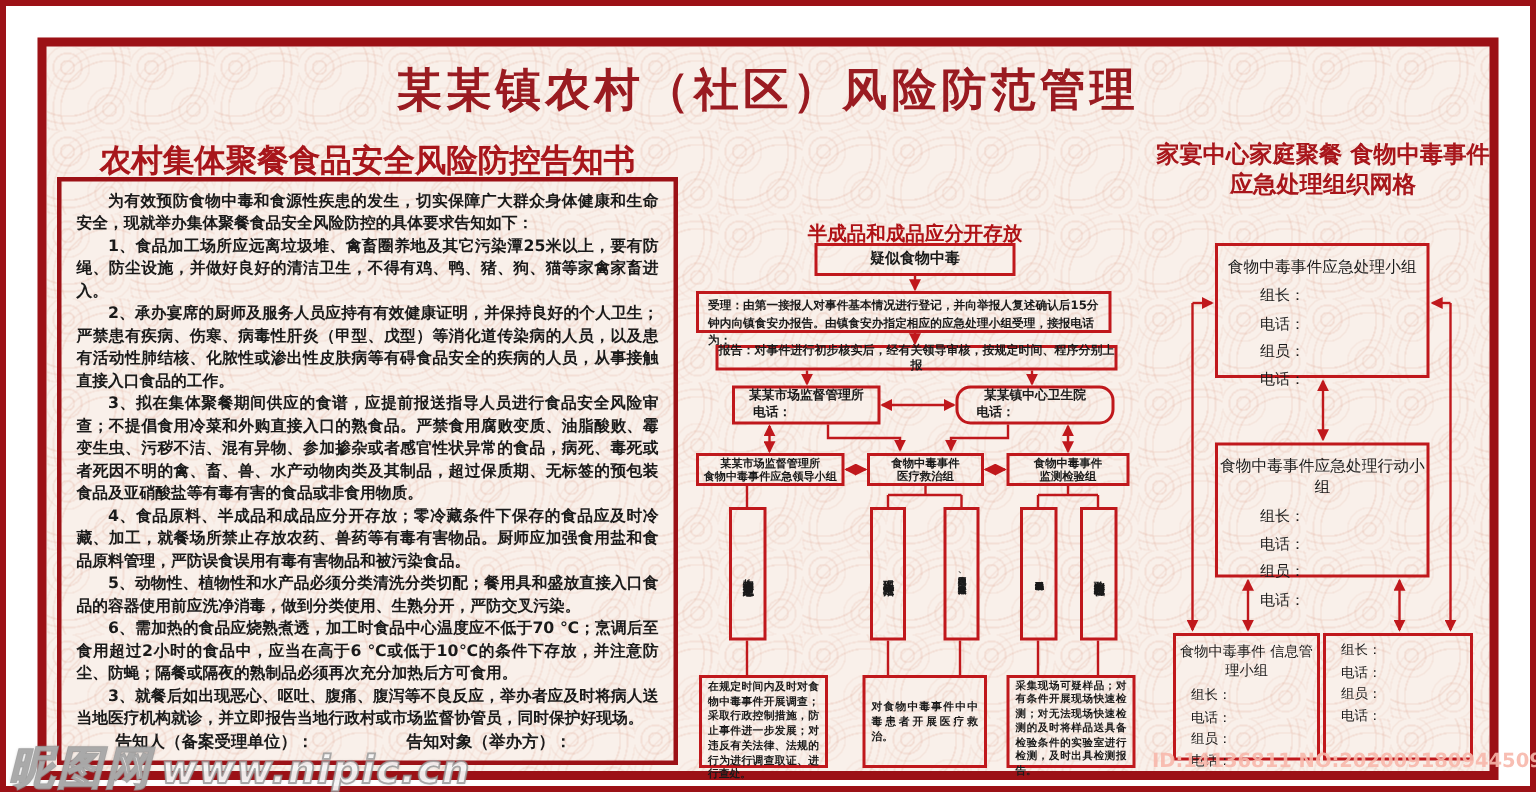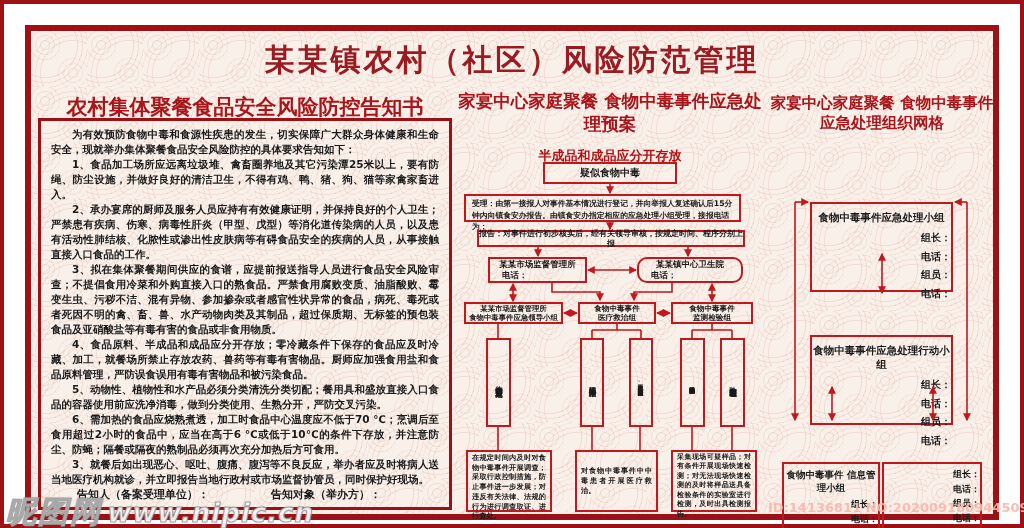--- a/index.html
+++ b/index.html
@@ -88,25 +88,25 @@
     border:2px solid var(--accent); color:var(--ink); font-weight:bold;
     font-size:7.2px; line-height:1.35; text-align:justify; padding:1px 4px;
   }
   .d1 { left:466px; width:86px; }
   .d2 { left:575px; width:83px; display:flex; align-items:center; }
   .d3 { left:671px; width:86px; font-size:7px; }
 
   
   .nbox {
     position:absolute; border:2.5px solid var(--accent);
-    color:var(--ink); font-weight:bold;margin-top:40px;
+    color:var(--ink); font-weight:normal;
   }
   .nbox .nt { text-align:center; font-size:10.5px; margin-top:7px; }
   .nbox .nt2 { text-align:center; font-size:9.5px; line-height:12.5px; margin-top:5px; }
-  .nbox ul { list-style:none; margin:4px 0 0 28px;text-align:right; }
+  .nbox ul { list-style:none; margin:4px 0 0 28px; }
   .nbox li { font-size:10px; line-height:18.5px; }
   .nbox.btm ul { margin:3px 0 0 10px; }
   .nbox.btm li { font-size:9px; line-height:14.5px; }
   .ntop { left:810px; top:162px; width:143px; height:90px; }
   .nmid { left:810px; top:295px; width:143px; height:90px; }
   .nbl  { left:782px; top:422px; width:98px;  height:85px; }
   .nbr  { left:882px; top:422px; width:100px; height:85px; }
 
   .connectors { position:absolute; inset:0; width:1024px; height:528px; pointer-events:none; }
   .connectors line, .connectors path { stroke:var(--accent); stroke-width:1.6; fill:none; }
@@ -143,24 +143,20 @@
     <p>4、食品原料、半成品和成品应分开存放；零冷藏条件下保存的食品应及时冷藏、加工，就餐场所禁止存放农药、兽药等有毒有害物品。厨师应加强食用盐和食品原料管理，严防误食误用有毒有害物品和被污染食品。</p>
     <p>5、动物性、植物性和水产品必须分类清洗分类切配；餐用具和盛放直接入口食品的容器使用前应洗净消毒，做到分类使用、生熟分开，严防交叉污染。</p>
     <p>6、需加热的食品应烧熟煮透，加工时食品中心温度应不低于70 ℃；烹调后至食用超过2小时的食品中，应当在高于6 ℃或低于10℃的条件下存放，并注意防尘、防蝇；隔餐或隔夜的熟制品必须再次充分加热后方可食用。</p>
     <p>3、就餐后如出现恶心、呕吐、腹痛、腹泻等不良反应，举办者应及时将病人送当地医疗机构就诊，并立即报告当地行政村或市场监督协管员，同时保护好现场。</p>
     <div class="notice-footer">
       <span>告知人（备案受理单位）：</span>
       <span>告知对象（举办方）：</span>
     </div>
   </div>
 
-  <h2 class="col-title mid-title">
-    <span class="l2">家宴中心家庭聚餐</span>
-    <span class="l2">食物中毒事件应急处理预案</span>
-  </h2>
   <div class="mid-subtitle">半成品和成品应分开存放</div>
 
   <div class="fbox box-a">疑似食物中毒</div>
   <div class="fbox box-b">受理：由第一接报人对事件基本情况进行登记，并向举报人复述确认后15分钟内向镇食安办报告。由镇食安办指定相应的应急处理小组受理，接报电话为：</div>
   <div class="fbox box-c">报告：对事件进行初步核实后，经有关领导审核，按规定时间、程序分别上报</div>
 
   <div class="fbox box-d">
     <span class="fl">某某市场监督管理所</span>
     <span class="tel">电话：</span>
   </div>

